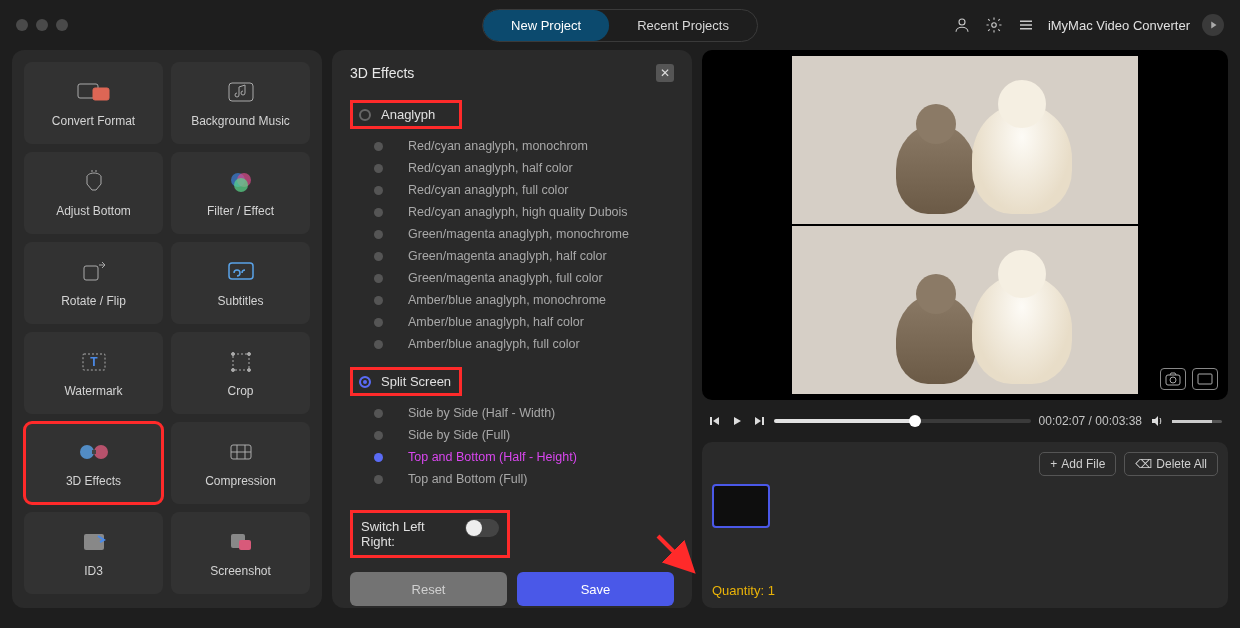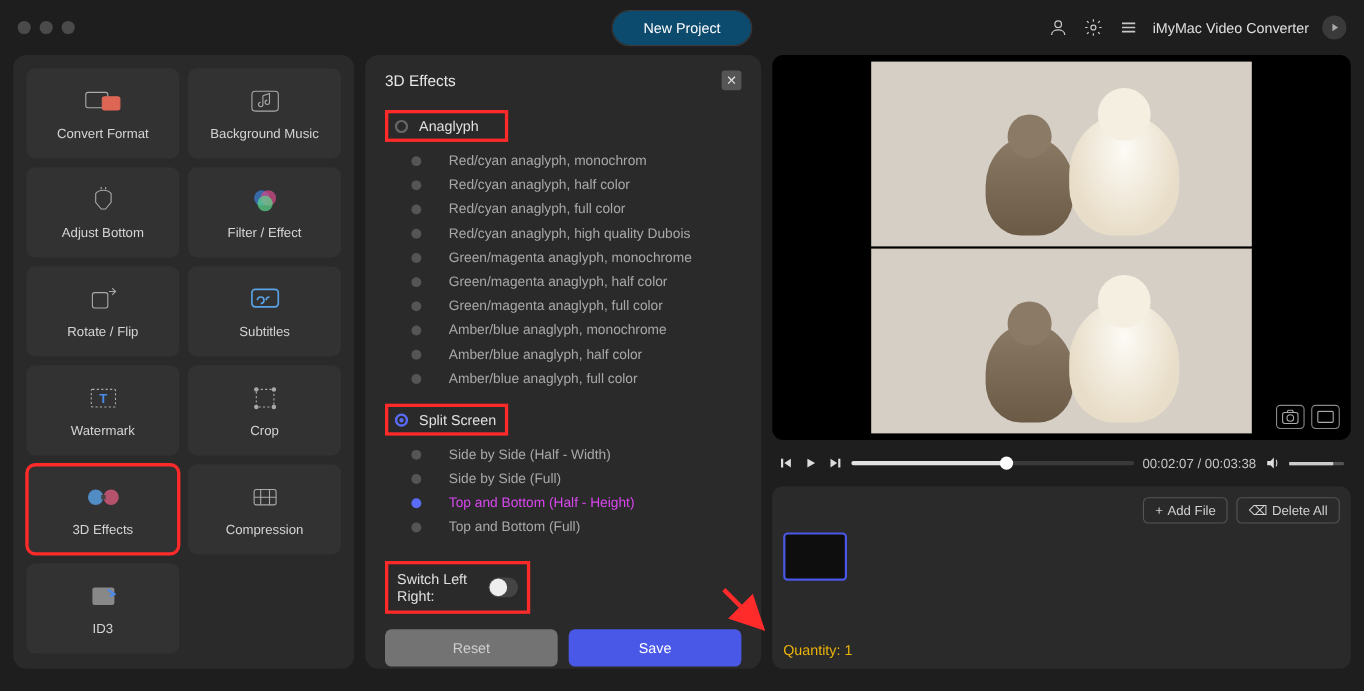--- a/index.html
+++ b/index.html
@@ -151,24 +151,24 @@
   cursor: pointer;
 }
 .opt-item .oradio {
   width: 9px; height: 9px; border-radius: 50%;
   background: #555; flex-shrink: 0;
 }
 .opt-item.selected { color: #d946ef; }
 .opt-item.selected .oradio { background: #5a6bf5; }
 
 .switch-row {
-  display: flex; align-items: center; gap: 8px;
+  display: flex; align-items: flex-start; gap: 8px;
   border: 3px solid #ff2a2a;
   padding: 6px 8px;
-  width: 132px;
+  width: 160px;
   margin-top: 8px;
 }
 .switch-row .slabel { color: #e0e0e0; font-size: 13px; }
 .toggle {
   width: 36px; height: 18px; background: #444; border-radius: 10px;
   position: relative; cursor: pointer;
 }
 .toggle .knob {
   width: 16px; height: 16px; border-radius: 50%; background: #eee;
   position: absolute; left: 1px; top: 1px;
@@ -312,20 +312,21 @@
 <body>
 
 <div class="titlebar">
   <div class="window-dots">
     <div class="dot"></div>
     <div class="dot"></div>
     <div class="dot"></div>
   </div>
   <div class="project-tabs">
     <div class="tab active">New Project</div>
+    <div class="tab">Recent Projects</div>
   </div>
   <div class="titlebar-right">
     <div class="tbicon">
       <svg width="18" height="18" viewBox="0 0 24 24" stroke="currentColor" fill="none" stroke-width="1.5">
           <circle cx="12" cy="8" r="4"></circle>
           <path d="M4 21c0-4 4-6 8-6s8 2 8 6"></path>
         </svg>
     </div>
     <div class="tbicon">
       <svg width="18" height="18" viewBox="0 0 24 24" stroke="currentColor" fill="none" stroke-width="1.5">
@@ -449,20 +450,29 @@
         <div class="tlabel">Compression</div>
       </div>
       <div class="tool-card">
         <div class="ticon">
             <svg width="28" height="24" viewBox="0 0 28 24">
               <rect x="4" y="4" width="20" height="16" rx="2" fill="#888"></rect>
               <path d="M18 6l6 4-4 2" stroke="#4a8ae8" stroke-width="2" fill="none"></path>
             </svg>
           </div>
         <div class="tlabel">ID3</div>
+      </div>
+      <div class="tool-card">
+        <div class="ticon">
+            <svg width="28" height="24" viewBox="0 0 28 24">
+              <rect x="4" y="4" width="14" height="14" rx="2" fill="#888"></rect>
+              <rect x="12" y="10" width="12" height="10" rx="2" fill="#d85a7a"></rect>
+            </svg>
+          </div>
+        <div class="tlabel">Screenshot</div>
       </div>
     </div>
   </div>
 
   <div class="effects-panel">
     <div class="panel-header">
       <span class="panel-title">3D Effects</span>
       <div class="close-btn">✕</div>
     </div>
 

